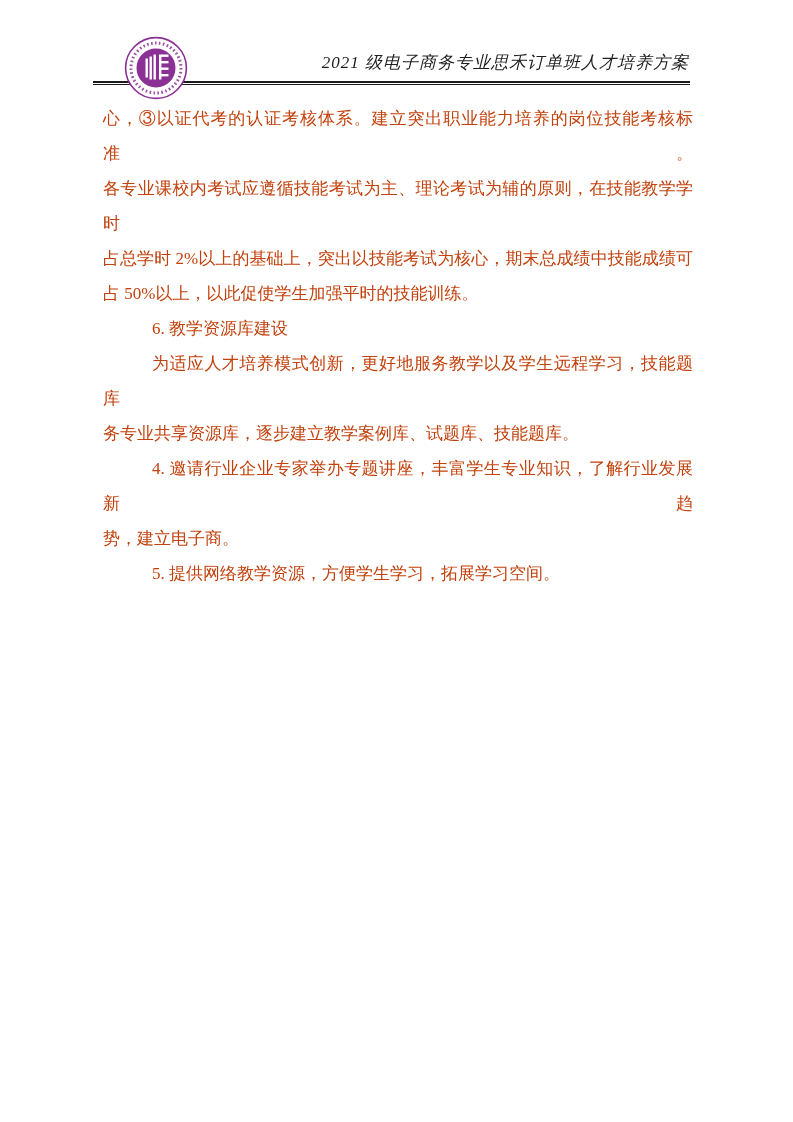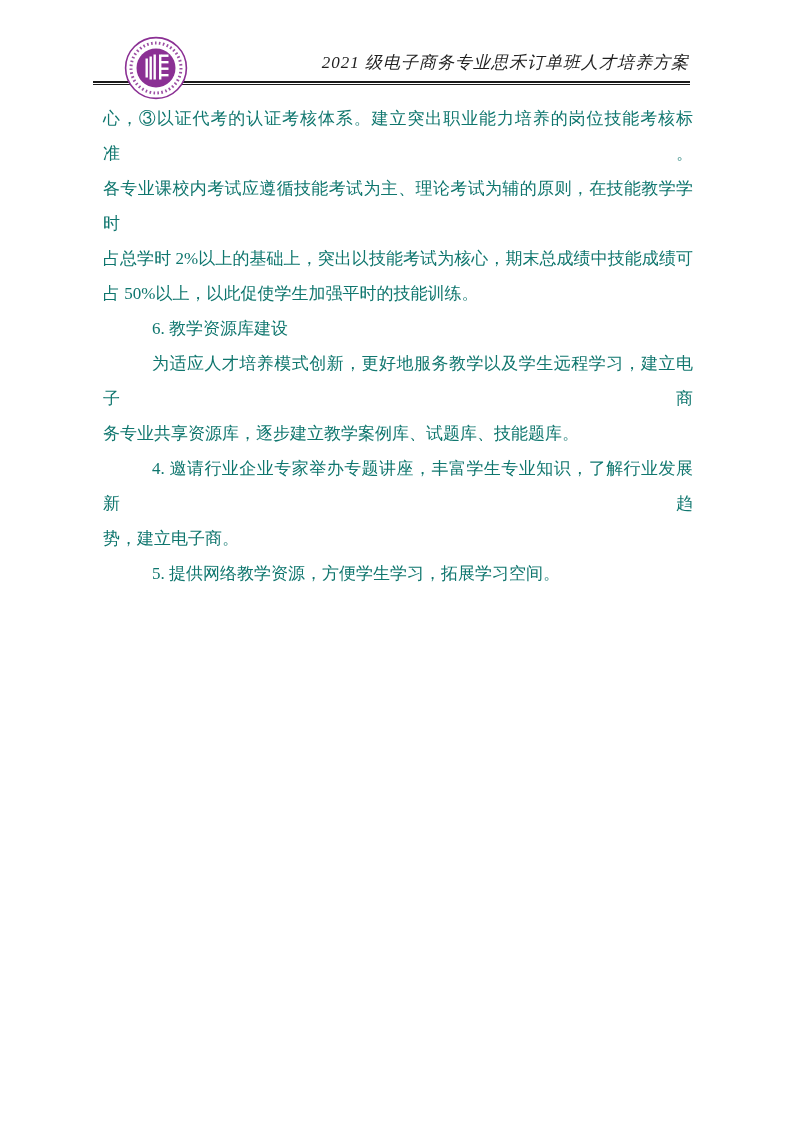--- a/index.html
+++ b/index.html
@@ -48,21 +48,21 @@
     z-index: 1;
   }
   
   .doc-body {
     position: absolute;
     left: 103px;
     top: 101px;
     width: 590px;
     font-size: 17px;
     line-height: 35px;
-    color: #0f766e;
+    color: #c2410c;
   }
   .line {
     min-height: 35px;
     text-align: left;
   }
   .line.fill {
     text-align: justify;
     text-align-last: justify;
   }
   .line.indent {
@@ -105,21 +105,21 @@
   <div class="header-title">2021 级电子商务专业思禾订单班人才培养方案</div>
 
   <div class="header-rule"></div>
 
   <div class="doc-body">
     <div class="line fill">心，③以证代考的认证考核体系。建立突出职业能力培养的岗位技能考核标准。</div>
     <div class="line fill">各专业课校内考试应遵循技能考试为主、理论考试为辅的原则，在技能教学学时</div>
     <div class="line fill">占总学时 2%以上的基础上，突出以技能考试为核心，期末总成绩中技能成绩可</div>
     <div class="line">占 50%以上，以此促使学生加强平时的技能训练。</div>
     <div class="line indent">6. 教学资源库建设</div>
-    <div class="line indent fill">为适应人才培养模式创新，更好地服务教学以及学生远程学习，建立电子商</div>
+    <div class="line indent fill">为适应人才培养模式创新，更好地服务教学以及学生远程学习，技能题库</div>
     <div class="line">务专业共享资源库，逐步建立教学案例库、试题库、技能题库。</div>
     <div class="line indent fill">4. 邀请行业企业专家举办专题讲座，丰富学生专业知识，了解行业发展新趋</div>
     <div class="line">势，建立电子商。</div>
     <div class="line indent">5. 提供网络教学资源，方便学生学习，拓展学习空间。</div>
   </div>
 
   <div class="footer">
     <span>27</span>
   </div>
 

